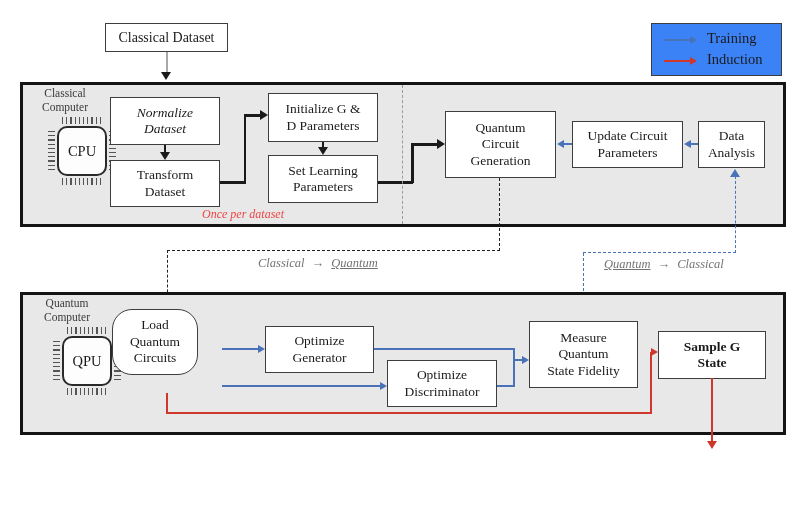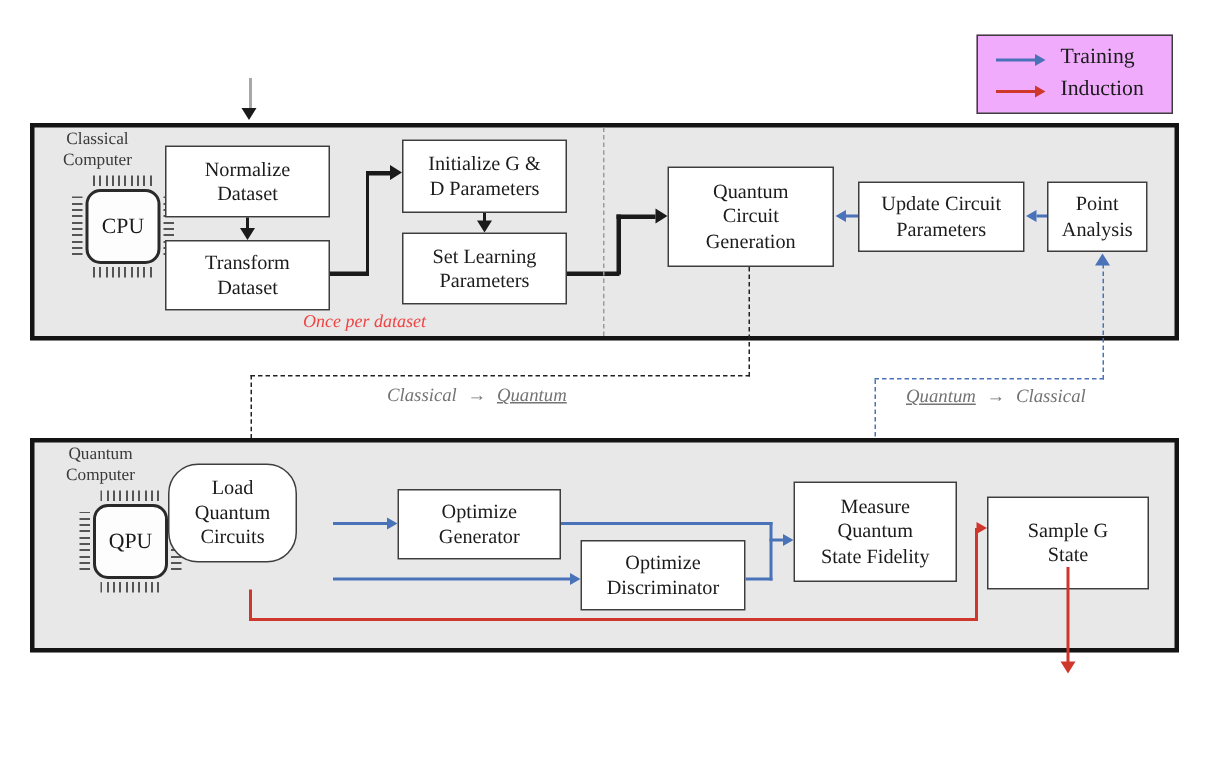--- a/index.html
+++ b/index.html
@@ -29,33 +29,36 @@
   .arr.bl.arr-r{border-left-color:var(--training-blue);}
   .arr.bl.arr-l{border-right-color:var(--training-blue);}
   .arr.bl.arr-u{border-bottom-color:var(--training-blue);}
   .arr.rd.arr-r{border-left-color:var(--induction-red);}
   .arr.rd.arr-d{border-top-color:var(--induction-red);}
   .seclabel{position:absolute;font-size:11.5px;line-height:1.25;color:#3a3a3a;text-align:center;width:70px;}
   .chipbody{position:absolute;background:#fdfdfd;border:2px solid #2a2a2a;border-radius:10px;box-sizing:border-box;
             display:flex;align-items:center;justify-content:center;font-size:14.5px;color:#1b1b1b;}
   .pins-h{position:absolute;background:repeating-linear-gradient(to right,#555 0 1.3px,transparent 1.3px 4.2px);}
   .pins-v{position:absolute;background:repeating-linear-gradient(to bottom,#555 0 1.3px,transparent 1.3px 4.2px);}
-  .legend{position:absolute;left:651px;top:23px;width:131px;height:53px;background:#f0abfc;
+  .legend{position:absolute;left:651px;top:23px;width:131px;height:53px;background:#3b82f6;
           border:1.5px solid #3d3d3d;box-sizing:border-box;}
   .legend-label{position:absolute;font-size:14.5px;}
   .note{position:absolute;font-style:italic;font-size:12px;color:#ef4444;}
   .xfer{position:absolute;font-style:italic;font-size:12.5px;color:#737373;white-space:nowrap;}
   .xfer .aw{font-style:normal;font-weight:bold;margin:0 4px;display:inline-block;}
   .xfer .u{text-decoration:underline;}
 </style>
 </head>
 <body>
 
 <div class="canvas">
 
+  <div class="box" style="left:105px;top:23px;width:123px;height:29px;font-size:14px;">
+    <div>Classical Dataset</div>
+  </div>
   <div class="ln gray" style="left:166px;top:52px;width:1.6px;height:22px;"></div>
   <div class="arr arr-d" style="left:161px;top:72px;"></div>
 
   <div class="legend">
     <div class="ln blue" style="left:12px;top:15px;width:26px;height:2px;"></div>
     <div class="arr bl arr-r sm" style="left:38px;top:12px;"></div>
     <div class="legend-label" style="left:55px;top:6px;">Training</div>
     <div class="ln red" style="left:12px;top:36px;width:26px;height:2px;"></div>
     <div class="arr rd arr-r sm" style="left:38px;top:33px;"></div>
     <div class="legend-label" style="left:55px;top:27px;">Induction</div>
@@ -68,21 +71,21 @@
   </div>
 
   <div class="pins-h" style="left:62px;top:117px;width:40px;height:7px;"></div>
   <div class="pins-h" style="left:62px;top:178px;width:40px;height:7px;"></div>
   <div class="pins-v" style="left:48px;top:131px;width:7px;height:40px;"></div>
   <div class="pins-v" style="left:109px;top:131px;width:7px;height:40px;"></div>
   <div class="chipbody" style="left:57px;top:126px;width:50px;height:50px;">
     <span>CPU</span>
   </div>
 
-  <div class="box" style="left:110px;top:97px;width:110px;height:48px;">
+  <div class="box" style="left:110px;top:97px;width:110px;height:48px;font-style:italic;">
     <div>Normalize</div>
     <div>Dataset</div>
   </div>
   <div class="box" style="left:110px;top:160px;width:110px;height:47px;">
     <div>Transform</div>
     <div>Dataset</div>
   </div>
   <div class="box" style="left:268px;top:93px;width:110px;height:49px;">
     <div>Initialize G &amp;</div>
     <div>D Parameters</div>
@@ -94,21 +97,21 @@
   <div class="box" style="left:445px;top:111px;width:111px;height:67px;">
     <div>Quantum</div>
     <div>Circuit</div>
     <div>Generation</div>
   </div>
   <div class="box" style="left:572px;top:121px;width:111px;height:47px;">
     <div>Update Circuit</div>
     <div>Parameters</div>
   </div>
   <div class="box" style="left:698px;top:121px;width:67px;height:47px;">
-    <div>Point</div>
+    <div>Data</div>
     <div>Analysis</div>
   </div>
 
   <div class="ln black" style="left:164px;top:145px;width:2px;height:8px;"></div>
   <div class="arr arr-d" style="left:160px;top:152px;"></div>
   <div class="ln black" style="left:322px;top:142px;width:2px;height:6px;"></div>
   <div class="arr arr-d" style="left:318px;top:147px;"></div>
 
   <div class="ln black" style="left:220px;top:181px;width:26px;height:2.5px;"></div>
   <div class="ln black" style="left:243.5px;top:114px;width:2.5px;height:69px;"></div>
@@ -173,21 +176,21 @@
   </div>
   <div class="box" style="left:387px;top:360px;width:110px;height:47px;">
     <div>Optimize</div>
     <div>Discriminator</div>
   </div>
   <div class="box" style="left:529px;top:321px;width:109px;height:67px;">
     <div>Measure</div>
     <div>Quantum</div>
     <div>State Fidelity</div>
   </div>
-  <div class="box" style="left:658px;top:331px;width:108px;height:62px;">
+  <div class="box" style="left:658px;top:331px;width:108px;height:48px;font-weight:bold;">
     <div>Sample G</div>
     <div>State</div>
   </div>
 
   <div class="ln blue" style="left:222px;top:348px;width:36px;height:2px;"></div>
   <div class="arr bl arr-r sm" style="left:258px;top:345px;"></div>
   <div class="ln blue" style="left:222px;top:385px;width:158px;height:2px;"></div>
   <div class="arr bl arr-r sm" style="left:380px;top:382px;"></div>
   <div class="ln blue" style="left:374px;top:348px;width:141px;height:2px;"></div>
   <div class="ln blue" style="left:497px;top:385px;width:18px;height:2px;"></div>

